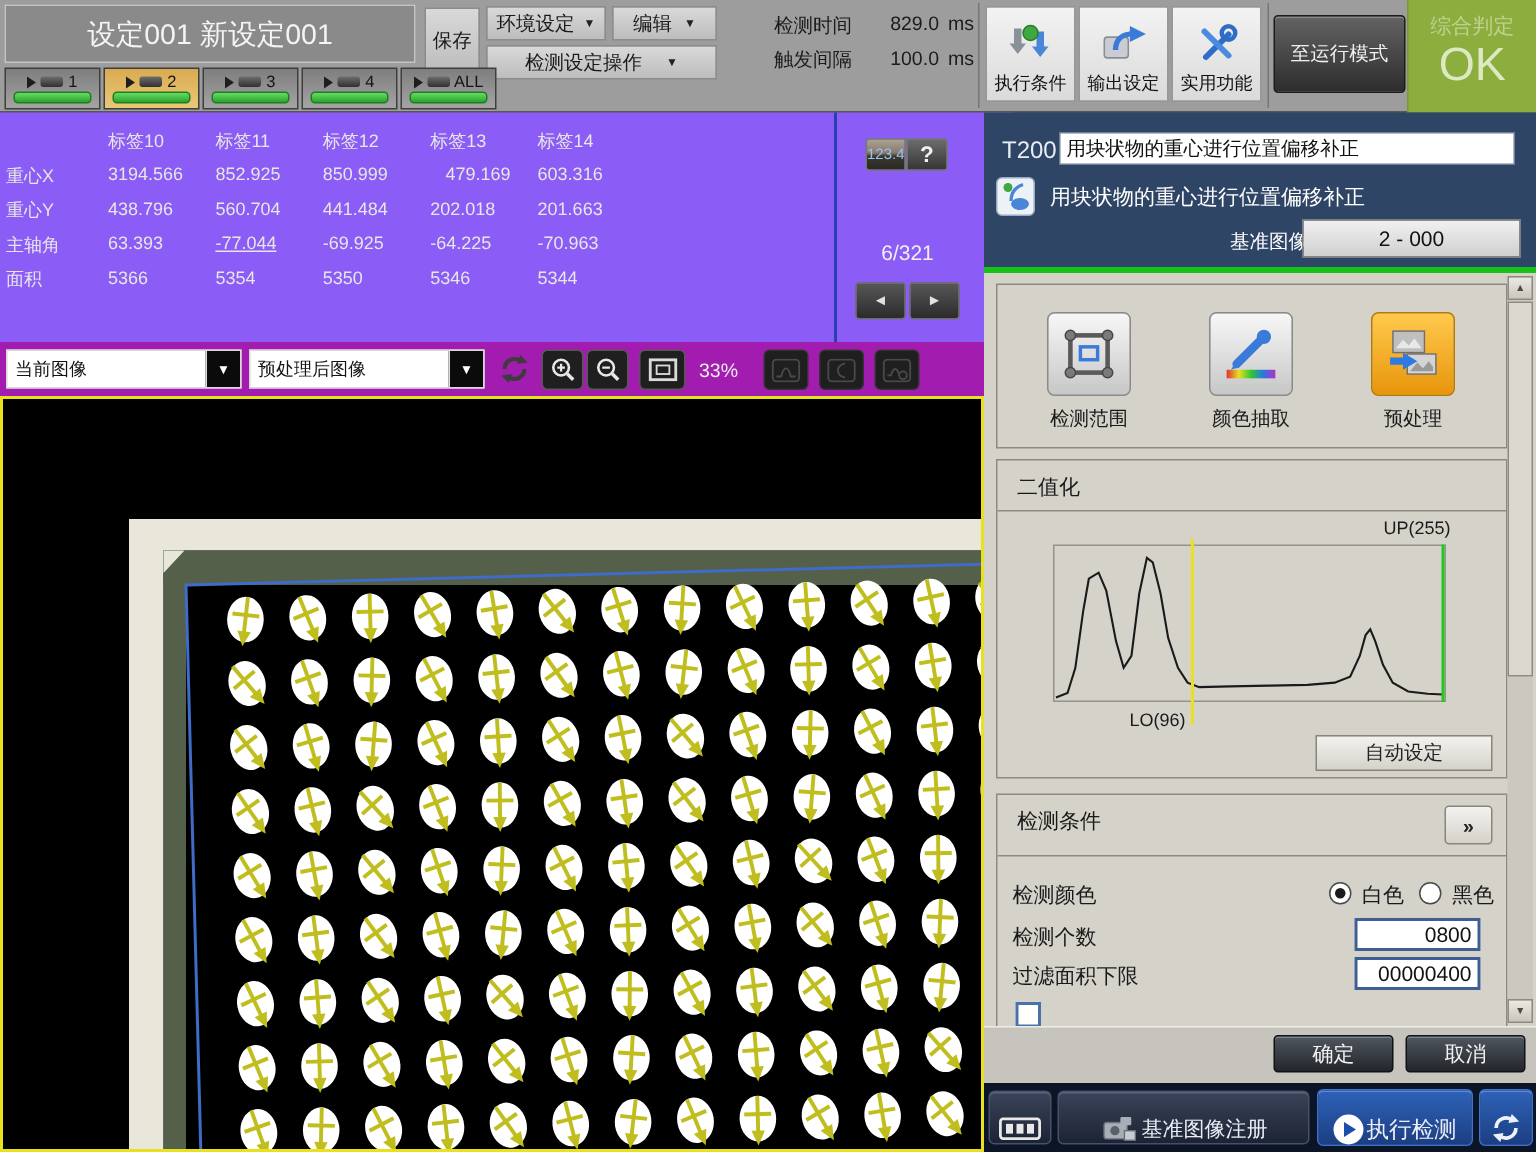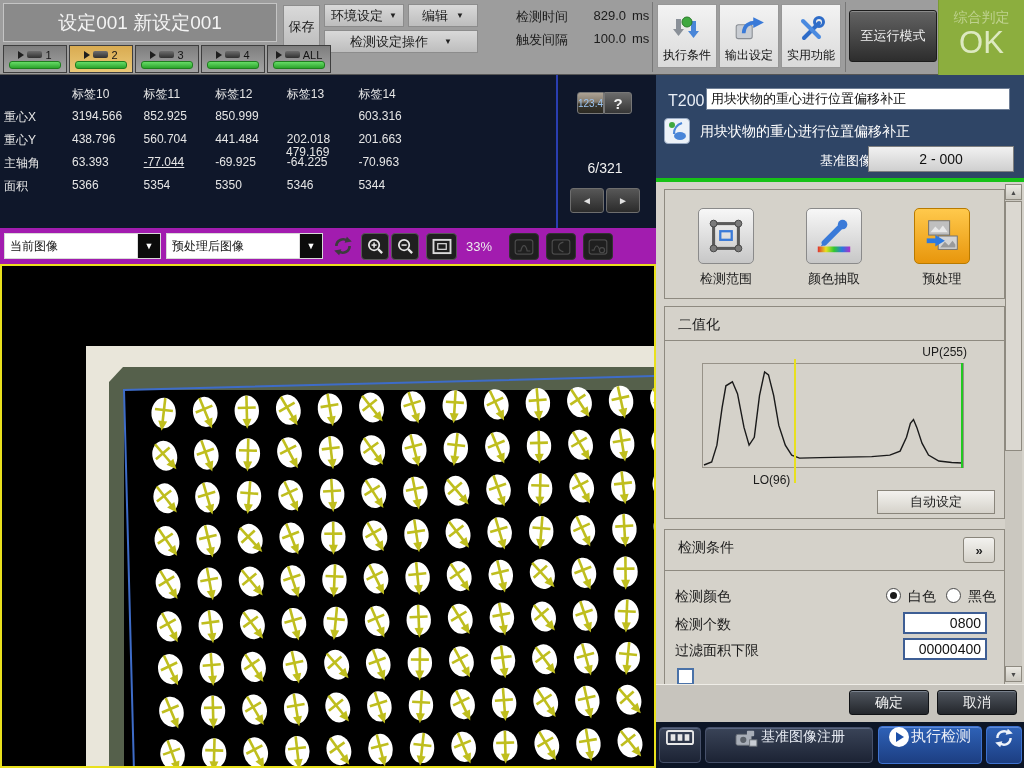--- a/index.html
+++ b/index.html
@@ -35,21 +35,21 @@
   .util-btn .lbl{font-size:12px;color:#111;}
   .util-btn svg{margin-bottom:4px;}
   .runmode-btn{left:849px;top:10px;width:88px;height:52px;border-radius:3px;
     background:linear-gradient(#636363,#2D2D2D);border:1px solid #1C1C1C;box-shadow:inset 0 1px 0 #8B8B8B;
     color:#F0F0F0;font-size:13px;display:flex;align-items:center;justify-content:center;box-sizing:border-box;}
   .judge{left:938px;top:0;width:86px;height:75px;background:#8CAE3E;text-align:center;box-sizing:border-box;border-left:1px solid #7A9A34;}
   .judge .jl{margin-top:9px;font-size:14px;color:#BFD28F;}
   .judge .jv{font-size:31px;color:#DDE9C1;line-height:32px;}
 
   
-  .table-area{left:0;top:75px;width:676px;height:153px;background:#0f172a;}
+  .table-area{left:0;top:75px;width:676px;height:153px;background:#8b5cf6;}
   .tcell{position:absolute;color:#E6E6E6;font-size:12px;white-space:nowrap;}
   .table-side{left:556px;top:75px;width:100px;height:153px;border-left:2px solid #2A3EB0;box-sizing:border-box;}
   .num-btn{left:577px;top:92px;width:27px;height:22px;border-radius:3px 0 0 3px;border:1px solid #777;
     background:linear-gradient(#ACA294 0%,#847B6E 45%,#3B382F 55%,#2B2922 100%);
     color:#9CC4F0;font-size:10px;display:flex;align-items:center;justify-content:center;box-sizing:border-box;}
   .help-btn{left:604px;top:92px;width:28px;height:22px;border-radius:0 3px 3px 0;border:1px solid #777;
     background:linear-gradient(#6C6C6C,#363636);color:#F2F2F2;font-weight:bold;font-size:15px;
     display:flex;align-items:center;justify-content:center;box-sizing:border-box;}
   .pageind{left:570px;top:160px;width:70px;text-align:center;color:#F0F0F0;font-size:14px;}
   .nav-btn{top:188px;width:34px;height:25px;border:1px solid #6E6E6E;border-radius:3px;
@@ -107,21 +107,21 @@
   .sthumb{position:absolute;left:0;top:17px;width:17px;height:250px;background:#DBD8D1;border:1px solid #8E8A80;box-sizing:border-box;}
 
   .btn-strip{left:656px;top:684px;width:368px;height:38px;background:#C7C4BD;border-top:1px solid #EFEDE7;box-sizing:border-box;}
   .dk-btn{position:absolute;top:5px;width:80px;height:25px;border-radius:3px;border:1px solid #101215;
     background:linear-gradient(#50565F,#23262B);box-shadow:inset 0 1px 0 #7A828E;
     color:#F2F2F2;font-size:14px;display:flex;align-items:center;justify-content:center;box-sizing:border-box;}
 
   .bottom-bar{left:656px;top:722px;width:368px;height:46px;background:#0C1526;}
   .bb-btn{position:absolute;top:5px;height:36px;border-radius:4px;border:1px solid #46506A;
     background:linear-gradient(#3A4458,#1C2334);box-shadow:inset 0 1px 0 #5A6680;
-    display:flex;align-items:flex-start;justify-content:center;gap:2px;color:#E9EDF5;font-size:14px;box-sizing:border-box;}
+    display:flex;align-items:flex-end;justify-content:center;gap:2px;color:#E9EDF5;font-size:14px;box-sizing:border-box;}
   .bb-btn.blue{background:linear-gradient(#2E62B8,#1C3E82);border-color:#3E72D0;box-shadow:inset 0 1px 0 #5E8AD8;}
   .playcircle{width:20px;height:20px;border-radius:50%;background:#FFF;display:flex;align-items:center;justify-content:center;}
   .playcircle .pt{width:0;height:0;border-left:8px solid #1C4FA8;border-top:5px solid transparent;border-bottom:5px solid transparent;margin-left:2px;}
 </style>
 </head>
 <body>
 
 <div id="root">
 
   <div class="abs topbar">
@@ -232,21 +232,21 @@
   <div class="abs table-area" id="resultsTable">
       <span class="tcell" style="left: 72px; top: 11px;">标签10</span>
       <span class="tcell" style="left: 143.6px; top: 11px;">标签11</span>
       <span class="tcell" style="left: 215.2px; top: 11px;">标签12</span>
       <span class="tcell" style="left: 286.8px; top: 11px;">标签13</span>
       <span class="tcell" style="left: 358.4px; top: 11px;">标签14</span>
       <span class="tcell" style="left: 4px; top: 34px;">重心X</span>
       <span class="tcell" style="left: 72px; top: 34px;">3194.566</span>
       <span class="tcell" style="left: 143.6px; top: 34px;">852.925</span>
       <span class="tcell" style="left: 215.2px; top: 34px;">850.999</span>
-      <span class="tcell" style="left: 286px; top: 34px; margin-top: 36px;">479.169</span>
+      <span class="tcell" style="left: 297px; top: 34px;">479.169</span>
       <span class="tcell" style="left: 358.4px; top: 34px;">603.316</span>
       <span class="tcell" style="left: 4px; top: 57px;">重心Y</span>
       <span class="tcell" style="left: 72px; top: 57px;">438.796</span>
       <span class="tcell" style="left: 143.6px; top: 57px;">560.704</span>
       <span class="tcell" style="left: 215.2px; top: 57px;">441.484</span>
       <span class="tcell" style="left: 286.8px; top: 57px;">202.018</span>
       <span class="tcell" style="left: 358.4px; top: 57px;">201.663</span>
       <span class="tcell" style="left: 4px; top: 80px;">主轴角</span>
       <span class="tcell" style="left: 72px; top: 80px;">63.393</span>
       <span class="tcell" style="left: 143.6px; top: 80px; text-decoration: underline;">-77.044</span>

